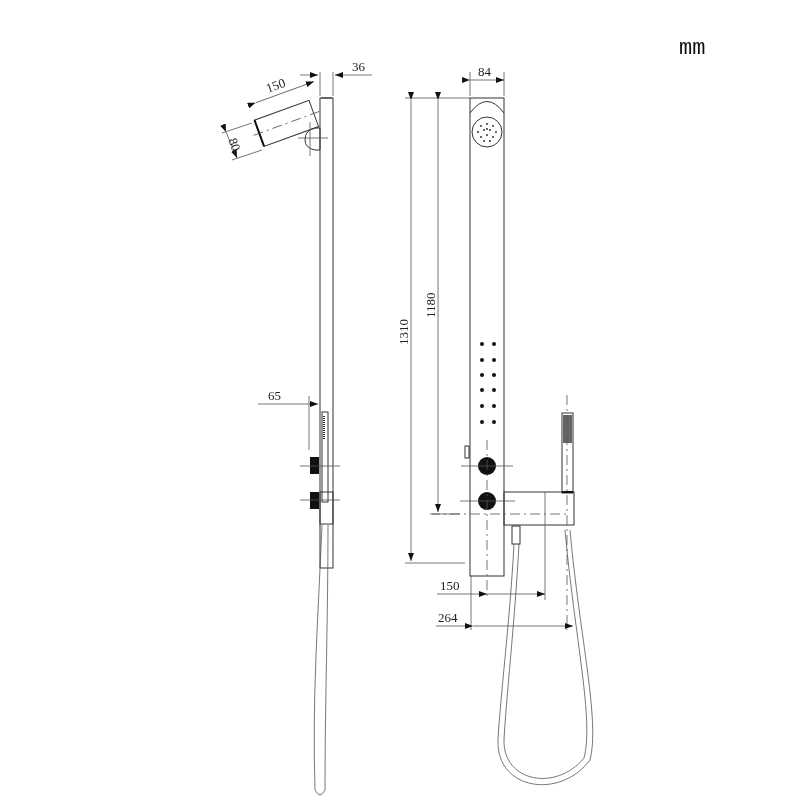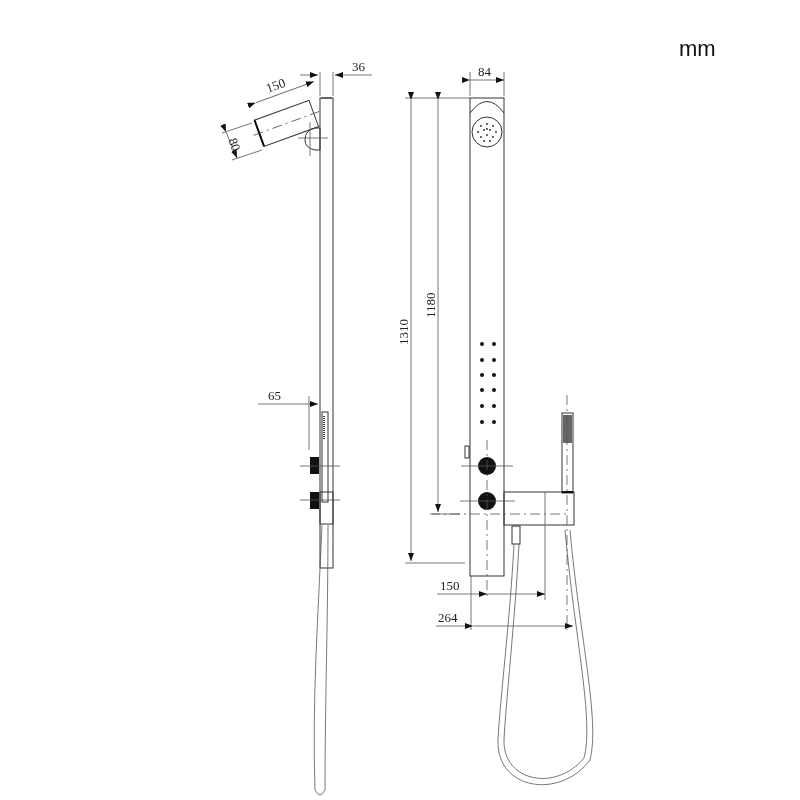--- a/index.html
+++ b/index.html
@@ -2,21 +2,21 @@
 <html><head>
 <meta charset="utf-8">
 <style>
   html, body { margin:0; padding:0; background:#ffffff; }
   body { width:800px; height:800px; position:relative; overflow:hidden; font-family:"Liberation Serif", serif; }
   #drawing { position:absolute; left:0; top:0; width:800px; height:800px; }
   .ln { stroke:#333; stroke-width:1; fill:none; }
   .thin { stroke:#555; stroke-width:0.8; fill:none; }
   .dash { stroke:#555; stroke-width:0.8; fill:none; stroke-dasharray:10 4 2 4; }
   .dim { font-family:"Liberation Serif", serif; font-size:13px; fill:#222; }
-  .unit { position:absolute; left:679px; top:36px; font-family:Liberation Sans, sans-serif; font-size:22px; color:#111; }
+  .unit { position:absolute; left:679px; top:36px; font-family:Liberation Mono, monospace; font-size:22px; color:#111; }
   .dot { fill:#111; }
 </style>
 </head>
 <body>
 
 <div class="unit">mm</div>
 
 <svg id="drawing" viewBox="0 0 800 800" xmlns="http://www.w3.org/2000/svg">
   <defs>
     <marker id="arr" markerWidth="8" markerHeight="6" refX="8" refY="3" orient="auto" markerUnits="userSpaceOnUse">

